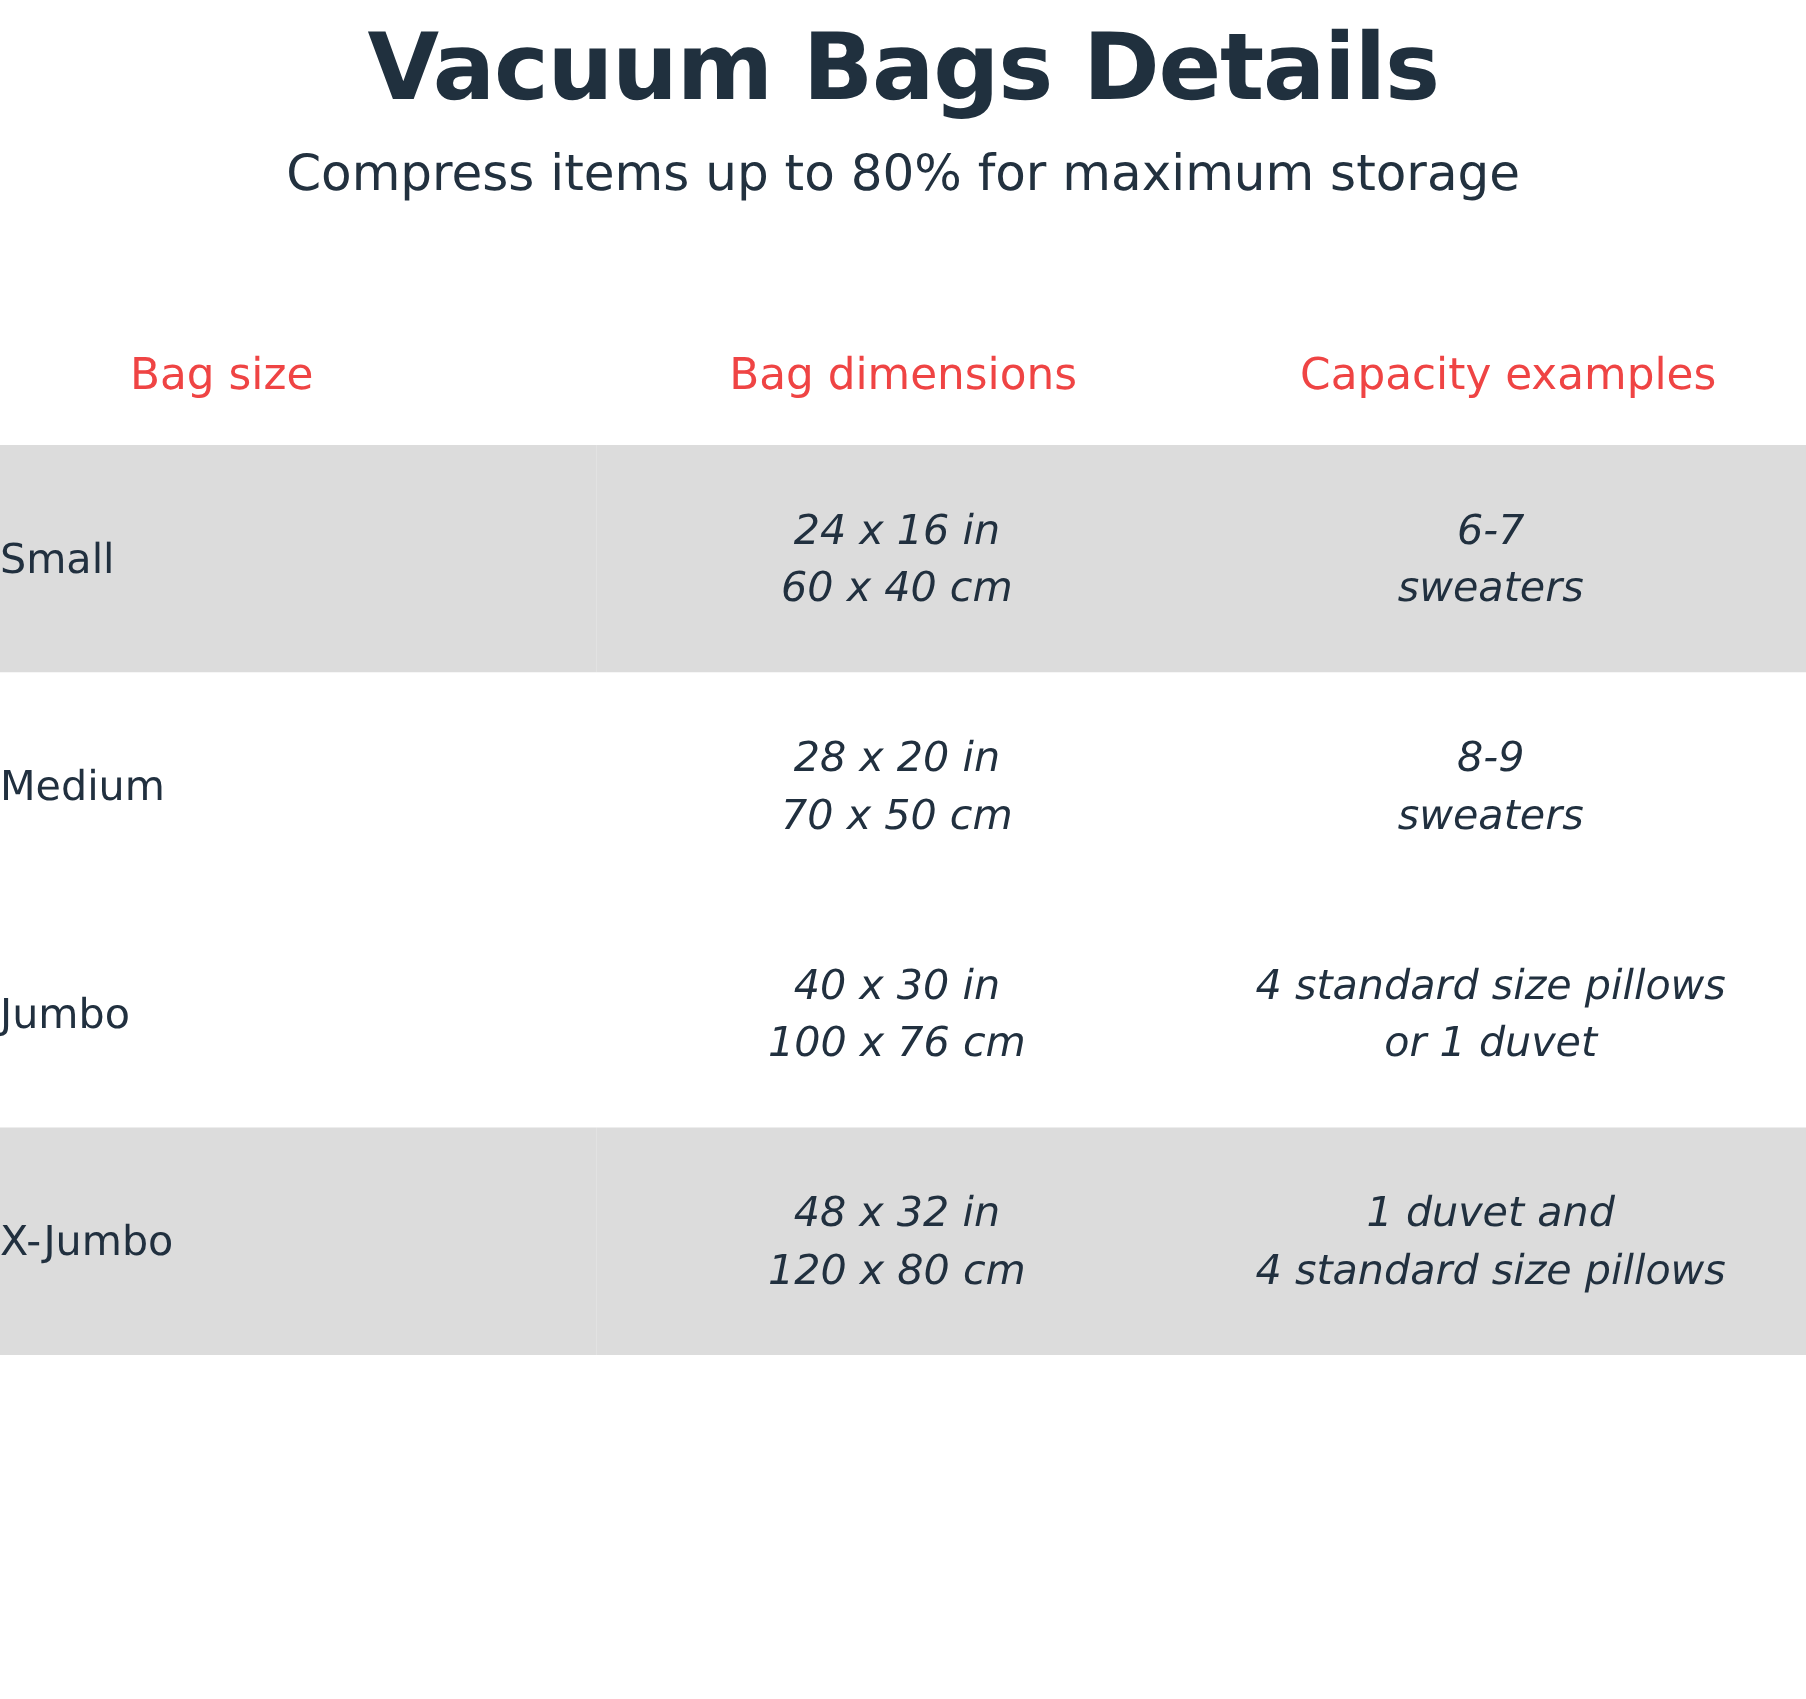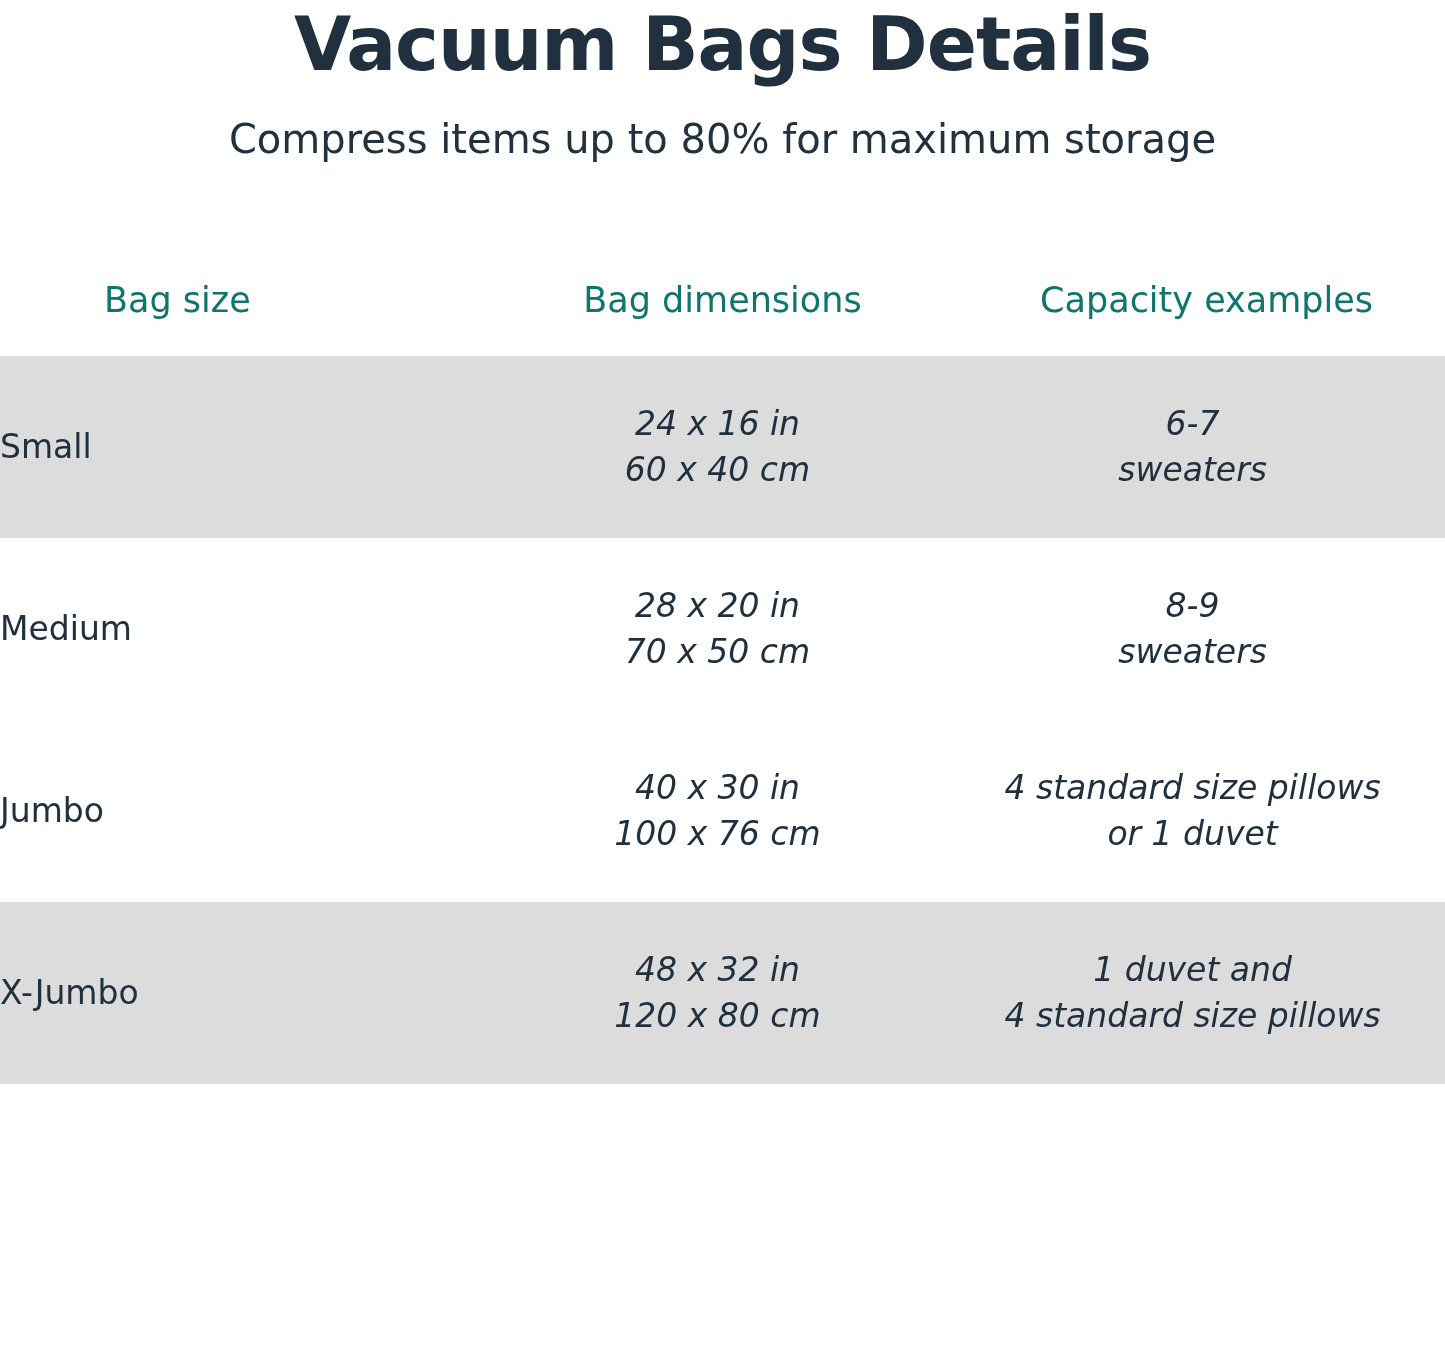--- a/index.html
+++ b/index.html
@@ -15,54 +15,54 @@
     overflow: hidden;
   }
   .page {
     width: 1445px;
     height: 1359px;
     position: relative;
     box-sizing: border-box;
   }
   .header {
     text-align: center;
-    padding-top: 6px;
+    padding-top: 16px;
   }
   .title {
     font-size: 74px;
     font-weight: bold;
     letter-spacing: -1px;
     color: #20303e;
     line-height: 1.05;
     margin: 0;
   }
   .subtitle {
     font-size: 40px;
     font-weight: 400;
     color: #22313f;
-    margin: 32px 0 0 0;
+    margin: 22px 0 0 0;
     line-height: 1.15;
   }
   .table-wrap {
     margin-top: 118px;
     width: 1445px;
   }
   table.spec {
     border-collapse: collapse;
     width: 100%;
     table-layout: fixed;
   }
   table.spec col.c1 { width: 33%; }
   table.spec col.c2 { width: 34%; }
   table.spec col.c3 { width: 33%; }
 
   table.spec th {
     font-size: 35px;
     font-weight: 400;
-    color: #0f766e;
+    color: #ef4444;
     padding: 0 0 36px 0;
     vertical-align: bottom;
     text-align: center;
   }
   table.spec th.left {
     text-align: left;
     padding-left: 104px;
   }
   table.spec td {
     font-size: 33px;

